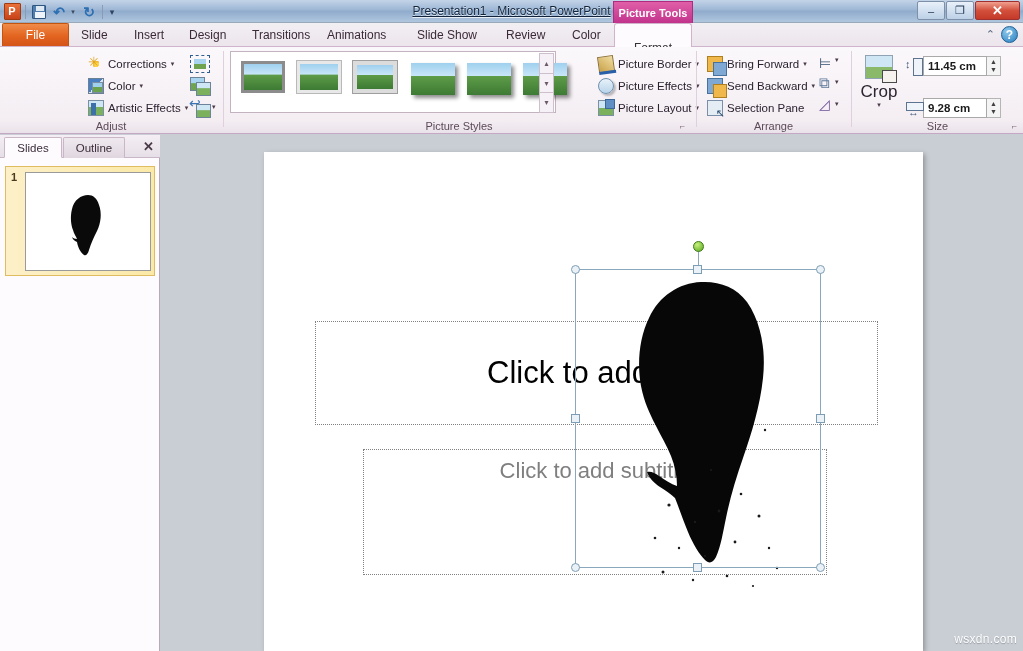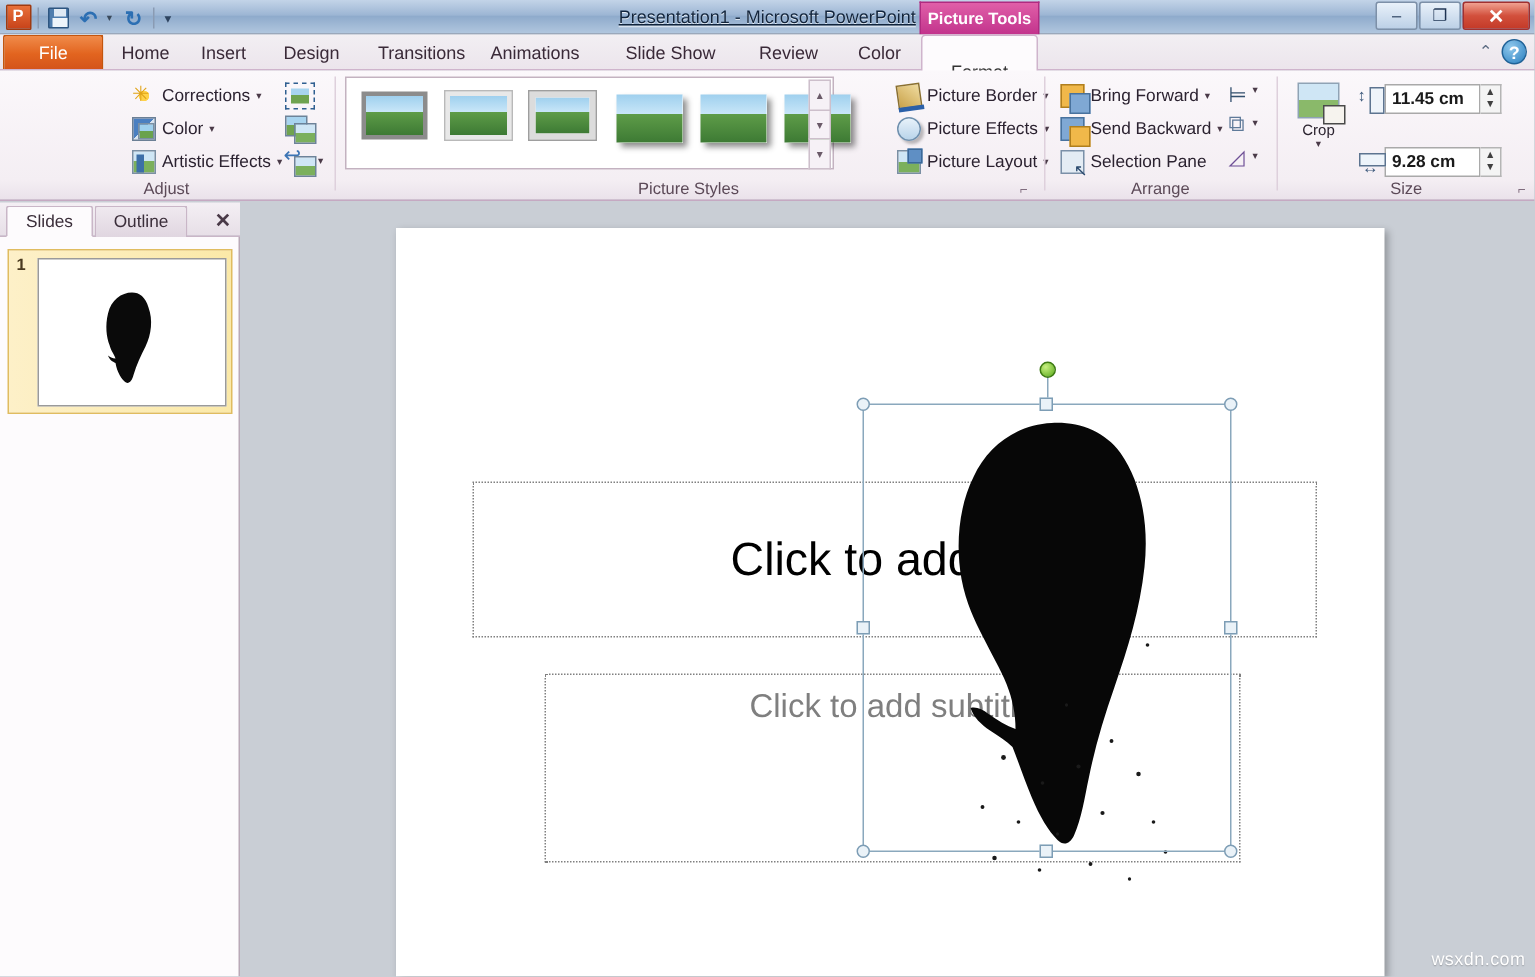--- a/index.html
+++ b/index.html
@@ -201,21 +201,21 @@
   .crop-btn {
     position: absolute; left: 6px; top: 4px; width: 42px; height: 62px;
     display: flex; flex-direction: column; align-items: center; padding-top: 4px;
   }
   .crop-ic {
     width: 28px; height: 24px; position: relative;
     background: linear-gradient(to bottom,#cfe6f5 48%,#8ab96a 49%); border: 1px solid #8fa3b5;
   }
   .crop-ic::after { content:""; position:absolute; right:-5px; bottom:-5px; width:13px; height:11px;
     border: 1px solid #4a4a4a; background:#f6f3ee; }
-  .crop-lbl { font-size: 10px; color: #2c2430; margin-top: 3px; }
+  .crop-lbl { font-size: 17px; color: #2c2430; margin-top: 3px; }
   .crop-dd { font-size: 7px; color: #4a3a48; margin-top: -1px; }
 
   .sizerow { position: absolute; display: flex; align-items: center; height: 22px; font-weight: bold; }
   .size-ic { width: 18px; height: 18px; position: relative; }
   .size-h::before { content:""; position:absolute; left:8px; top:1px; width:8px; height:16px; border:1px solid #5d7490; background:#eef4fa; }
   .size-h::after { content:"↕"; position:absolute; left:0px; top:1px; font-size:11px; color:#3e5a7c; }
   .size-w::before { content:""; position:absolute; left:1px; top:3px; width:16px; height:7px; border:1px solid #5d7490; background:#eef4fa; }
   .size-w::after { content:"↔"; position:absolute; left:3px; top:7px; font-size:11px; color:#3e5a7c; }
   .spin {
     width: 64px; height: 20px; border: 1px solid #a9a9a9; background: #fff;
@@ -336,21 +336,21 @@
       <div class="wbtn">–</div>
       <div class="wbtn">❐</div>
       <div class="wbtn close">✕</div>
     </div>
   </div>
 
   <div class="ctx-tab">Picture Tools</div>
 
   <div class="tabstrip">
     <div class="tab file" style="left:2px">File</div>
-    <div class="tab" style="left:72px">Home</div>
+    <div class="tab" style="left:72px">Slide</div>
     <div class="tab" style="left:125px">Insert</div>
     <div class="tab" style="left:180px">Design</div>
     <div class="tab" style="left:243px">Transitions</div>
     <div class="tab" style="left:318px">Animations</div>
     <div class="tab" style="left:408px">Slide Show</div>
     <div class="tab" style="left:497px">Review</div>
     <div class="tab" style="left:563px">Color</div>
     <div class="tab active" style="left:614px;width:78px;text-align:center;padding:12px">Format</div>
   </div>
 

